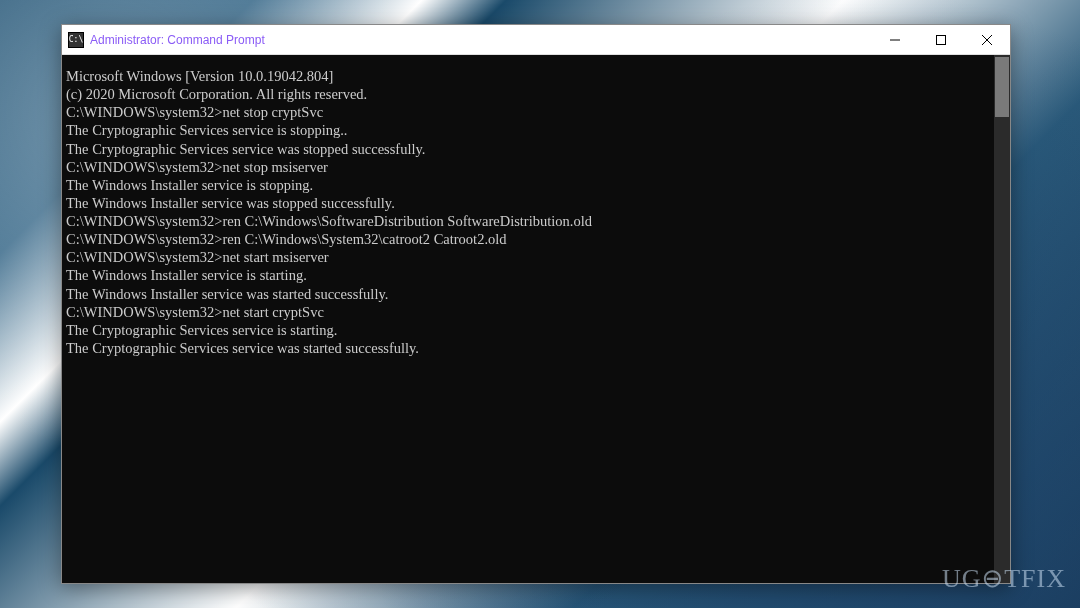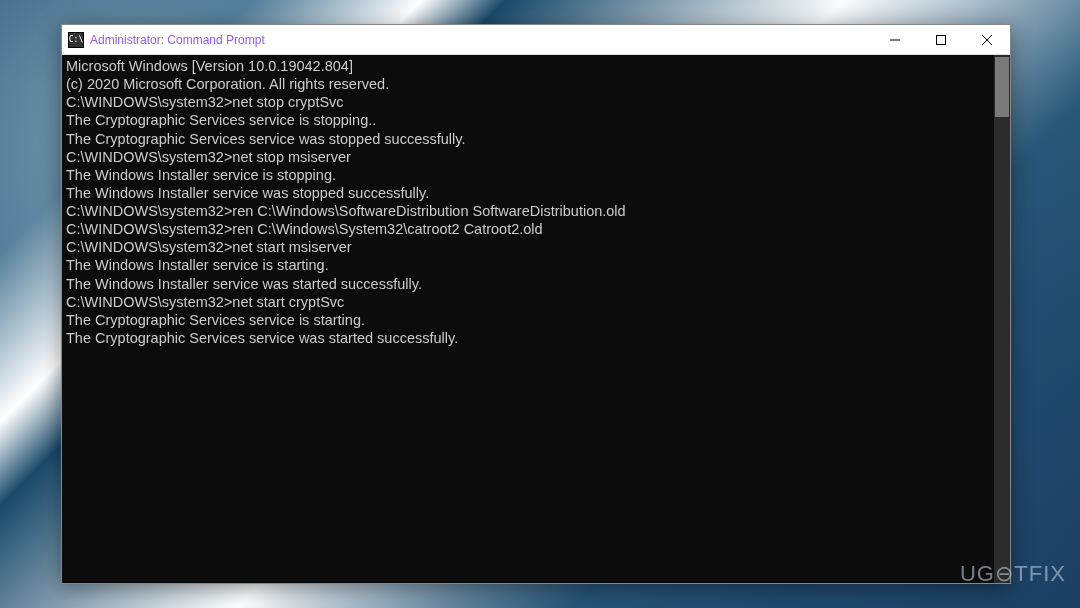--- a/index.html
+++ b/index.html
@@ -67,24 +67,24 @@
       display: flex;
       align-items: center;
       justify-content: center;
       cursor: pointer;
     }
     .titlebar-btn svg { width: 10px; height: 10px; }
     .console {
       flex: 1;
       background: #0c0c0c;
       color: #cccccc;
-      font-family: Liberation Sans, sans-serif;
+      font-family: Liberation Serif, serif;
       font-size: 14.5px;
       line-height: 1.25;
-      padding: 2px 4px;
+      padding: 12px 4px;
       overflow: hidden;
       position: relative;
       white-space: pre;
     }
     .scrollbar {
       position: absolute;
       right: 0;
       top: 0;
       width: 16px;
       height: 100%;
@@ -103,23 +103,23 @@
       width: 16px;
       height: 16px;
       background: #2b2b2b;
       right: 0;
     }
     .scrollbar-btn.up { top: 0; }
     .scrollbar-btn.down { bottom: 0; }
     .watermark {
       position: absolute;
       right: 14px;
-      bottom: 21px;
-      font-family: Liberation Sans, sans-serif;
-      font-size: 22px;
+      bottom: 14px;
+      font-family: Liberation Serif, serif;
+      font-size: 26px;
       font-weight: 300;
       color: rgba(200,220,240,0.55);
       letter-spacing: 1px;
     }
     .console-line { display: block; }
   </style>
 </head>
 <body>
 
 <div class="bg-texture"></div>

